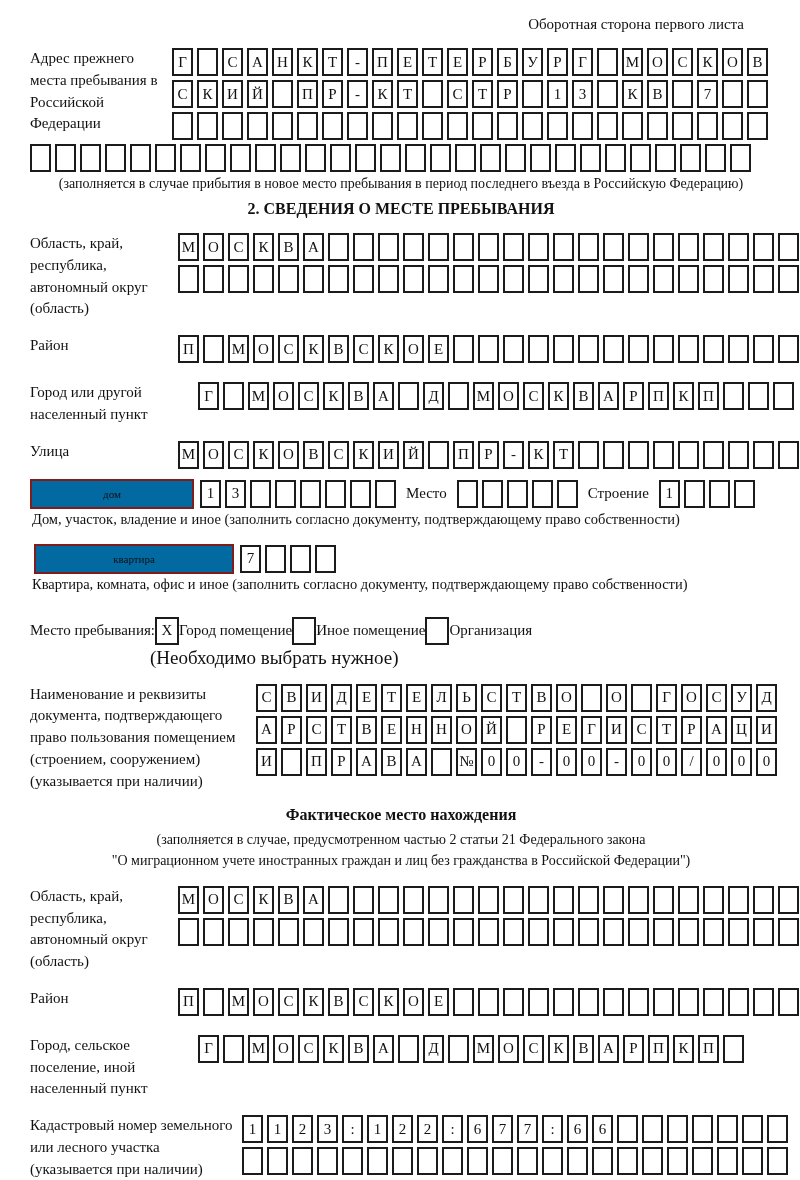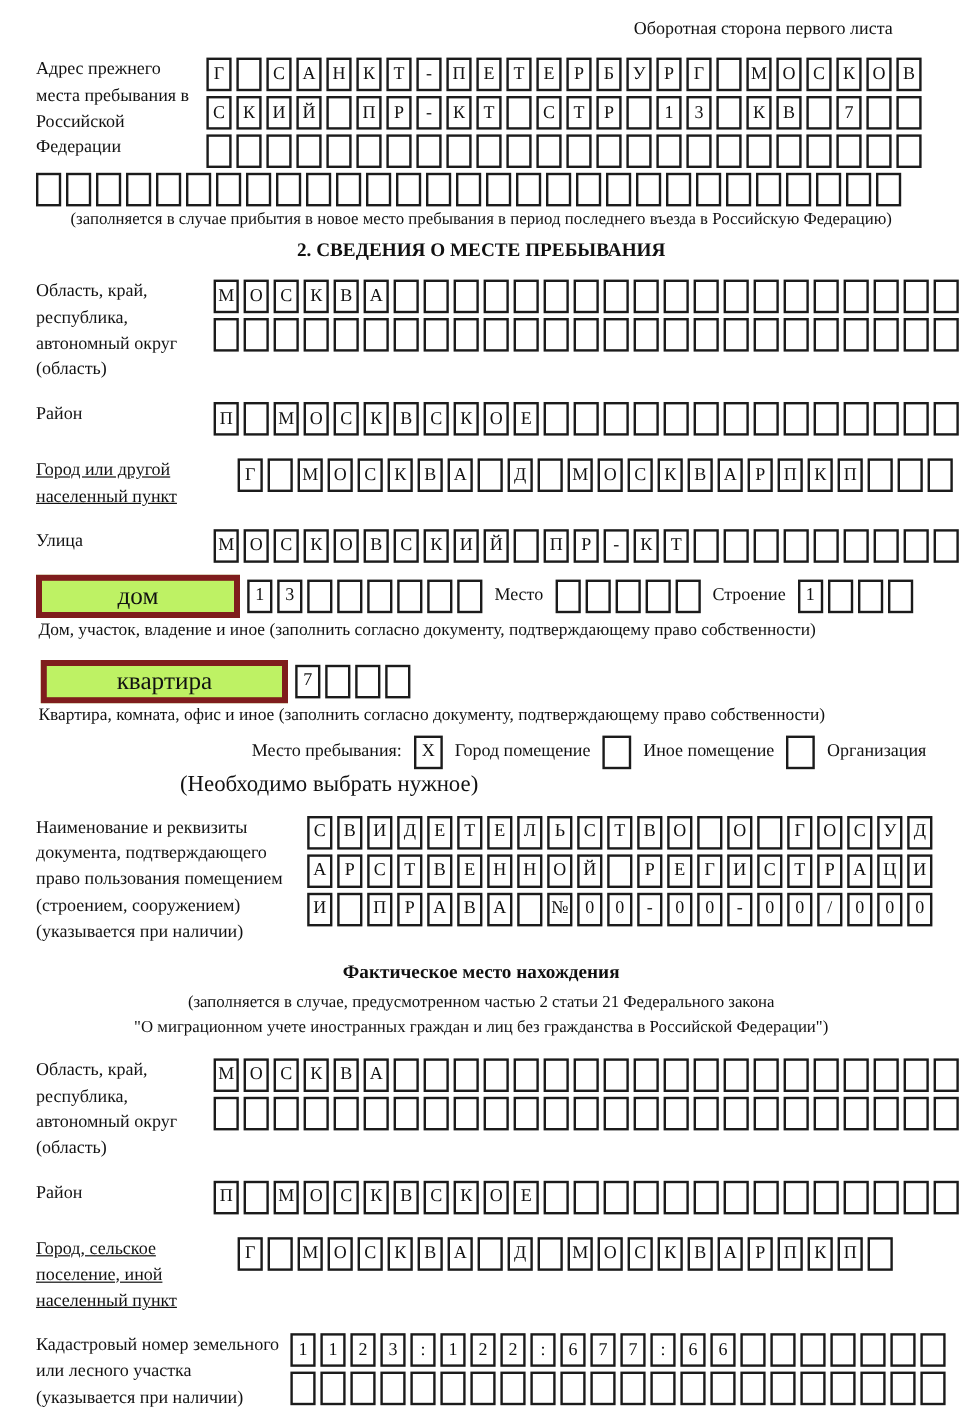--- a/index.html
+++ b/index.html
@@ -7,41 +7,41 @@
     width:800px;min-height:1180px;
     font-family:"Liberation Serif","DejaVu Serif",serif;
     color:#111;box-sizing:border-box;padding:10px 28px 20px 30px;
   }
   .hdr-note{text-align:right;font-size:15px;padding-right:28px;margin-top:6px;}
   
   .frow{display:flex;align-items:flex-start;margin-top:15px;}
   .flabel{font-size:15px;line-height:1.45;flex:0 0 auto;}
   .w140{width:142px;}
   .w150{width:148px;}
-  .w170{width:168px;text-decoration:underline;}
+  .w170{width:168px;}
   .w215{width:212px;}
   .w225{width:226px;}
   .fcells{flex:1 1 auto;}
   .cellrow{display:flex;gap:4px;margin-bottom:4px;}
   .cell{
     width:17px;height:24px;border:2px solid #1b1b1b;
     display:flex;align-items:center;justify-content:center;
     font-size:15px;line-height:1;background:#fff;flex:0 0 auto;
   }
   .fullrow{margin-top:0;}
   .caption{font-size:14px;text-align:center;margin-top:0;}
   .caption-left{font-size:14.5px;margin:2px 0 4px 2px;}
   .sec-title{font-size:16px;font-weight:bold;text-align:center;margin:8px 0 6px 0;}
   .widebox{
-    border:5px solid #7f1d1d;height:26px;display:flex;align-items:center;
-    justify-content:center;font-size:21px;background:#bef264;flex:0 0 auto;
+    border:2px solid #7f1d1d;height:26px;display:flex;align-items:center;
+    justify-content:center;font-size:11px;background:#0369a1;flex:0 0 auto;
   }
   .houserow{display:flex;align-items:center;gap:6px;margin-top:6px;}
   .inline-lbl{font-size:15px;padding:0 4px;}
-  .stayrow{display:flex;align-items:center;gap:10px;margin-top:8px;font-size:15px;justify-content:flex-end;}
+  .stayrow{display:flex;align-items:center;margin-top:24px;font-size:15px;}
   .checkbox{
     width:20px;height:24px;border:2px solid #1b1b1b;display:flex;
     align-items:center;justify-content:center;font-size:15px;flex:0 0 auto;background:#fff;
   }
   .stay-note{font-size:19px;margin:2px 0 4px 120px;}
   .subnotes{font-size:14px;text-align:center;line-height:1.45;margin-bottom:4px;}
   .stampbox{
     border:2px solid #1b1b1b;width:352px;height:172px;
     margin:6px 26px 0 auto;background:#fff;
   }

